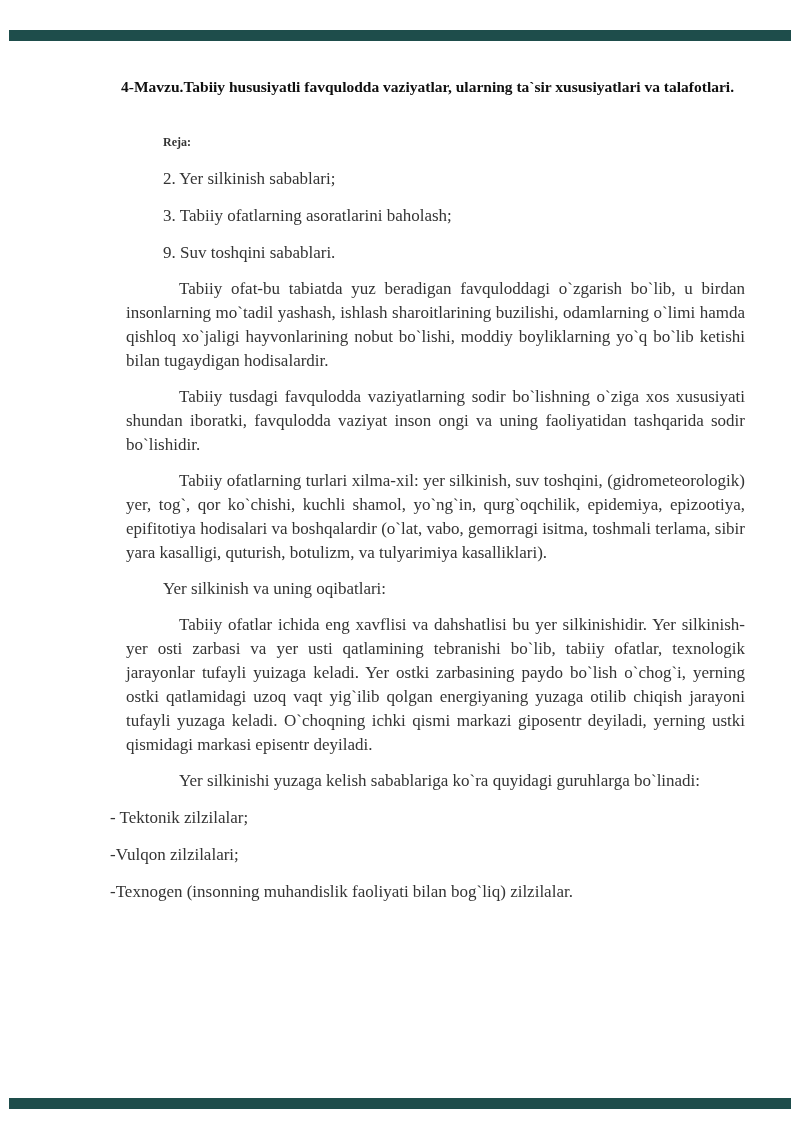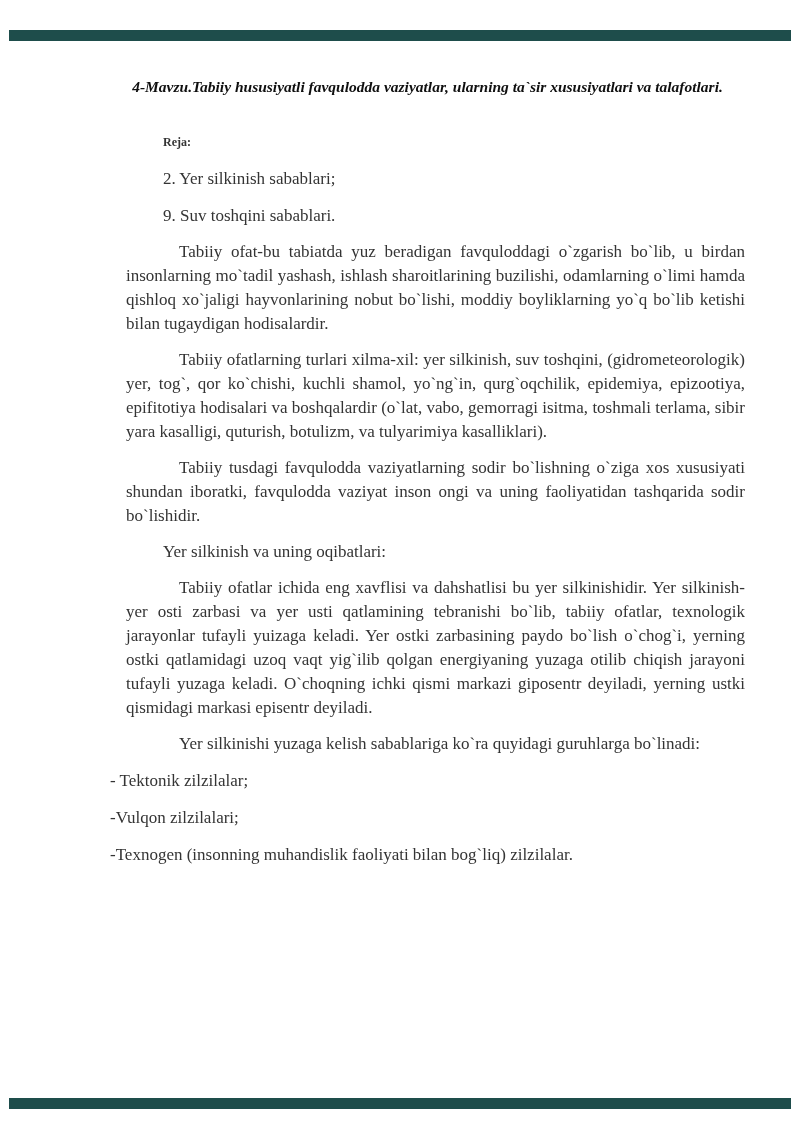--- a/index.html
+++ b/index.html
@@ -29,21 +29,20 @@
     font-size: 17px;
     line-height: 24px;
   }
   .doc-title {
     margin: 77px 0 0 0;
     text-align: center;
     font-weight: bold;
     font-size: 15.5px;
     line-height: 19px;
     color: #0f0f0f;
-    font-style: italic;
   }
   .reja-heading {
     margin: 34px 0 0 53px;
     font-weight: bold;
     font-size: 12px;
     line-height: 24px;
   }
   .reja-item {
     margin: 13px 0 0 53px;
     line-height: 24px;
@@ -67,27 +66,28 @@
 
 <div class="accent-bar accent-top"></div>
 
 <div class="doc">
 
   <div class="doc-title">4-Mavzu.Tabiiy hususiyatli favqulodda vaziyatlar, ularning ta`sir xususiyatlari va talafotlari.</div>
 
   <div class="reja-heading">Reja:</div>
 
   <div class="reja-item">2. Yer silkinish sabablari;</div>
+  <div class="reja-item">3. Tabiiy ofatlarning asoratlarini baholash;</div>
   <div class="reja-item">9. Suv toshqini sabablari.</div>
 
   <div class="para">Tabiiy ofat-bu tabiatda yuz beradigan favquloddagi o`zgarish bo`lib, u birdan insonlarning mo`tadil yashash, ishlash sharoitlarining buzilishi, odamlarning o`limi hamda qishloq xo`jaligi hayvonlarining nobut bo`lishi, moddiy boyliklarning yo`q bo`lib ketishi bilan tugaydigan hodisalardir.</div>
 
+  <div class="para">Tabiiy tusdagi favqulodda vaziyatlarning sodir bo`lishning o`ziga xos xususiyati shundan iboratki, favqulodda vaziyat inson ongi va uning faoliyatidan tashqarida sodir bo`lishidir.</div>
+
   <div class="para">Tabiiy ofatlarning turlari xilma-xil: yer silkinish, suv toshqini, (gidrometeorologik) yer, tog`, qor ko`chishi, kuchli shamol, yo`ng`in, qurg`oqchilik, epidemiya, epizootiya, epifitotiya hodisalari va boshqalardir (o`lat, vabo, gemorragi isitma, toshmali terlama, sibir yara kasalligi, quturish, botulizm, va tulyarimiya kasalliklari).</div>
-
-  <div class="para">Tabiiy tusdagi favqulodda vaziyatlarning sodir bo`lishning o`ziga xos xususiyati shundan iboratki, favqulodda vaziyat inson ongi va uning faoliyatidan tashqarida sodir bo`lishidir.</div>
 
   <div class="subheading">Yer silkinish va uning oqibatlari:</div>
 
   <div class="para">Tabiiy ofatlar ichida eng xavflisi va dahshatlisi bu yer silkinishidir. Yer silkinish-yer osti zarbasi va yer usti qatlamining tebranishi bo`lib, tabiiy ofatlar, texnologik jarayonlar tufayli yuizaga keladi. Yer ostki zarbasining paydo bo`lish o`chog`i, yerning ostki qatlamidagi uzoq vaqt yig`ilib qolgan energiyaning yuzaga otilib chiqish jarayoni tufayli yuzaga keladi. O`choqning ichki qismi markazi giposentr deyiladi, yerning ustki qismidagi markasi episentr deyiladi.</div>
 
   <div class="para">Yer silkinishi yuzaga kelish sabablariga ko`ra quyidagi guruhlarga bo`linadi:</div>
 
   <div class="cause-item">- Tektonik zilzilalar;</div>
   <div class="cause-item">-Vulqon zilzilalari;</div>
   <div class="cause-item">-Texnogen (insonning muhandislik faoliyati bilan bog`liq) zilzilalar.</div>

